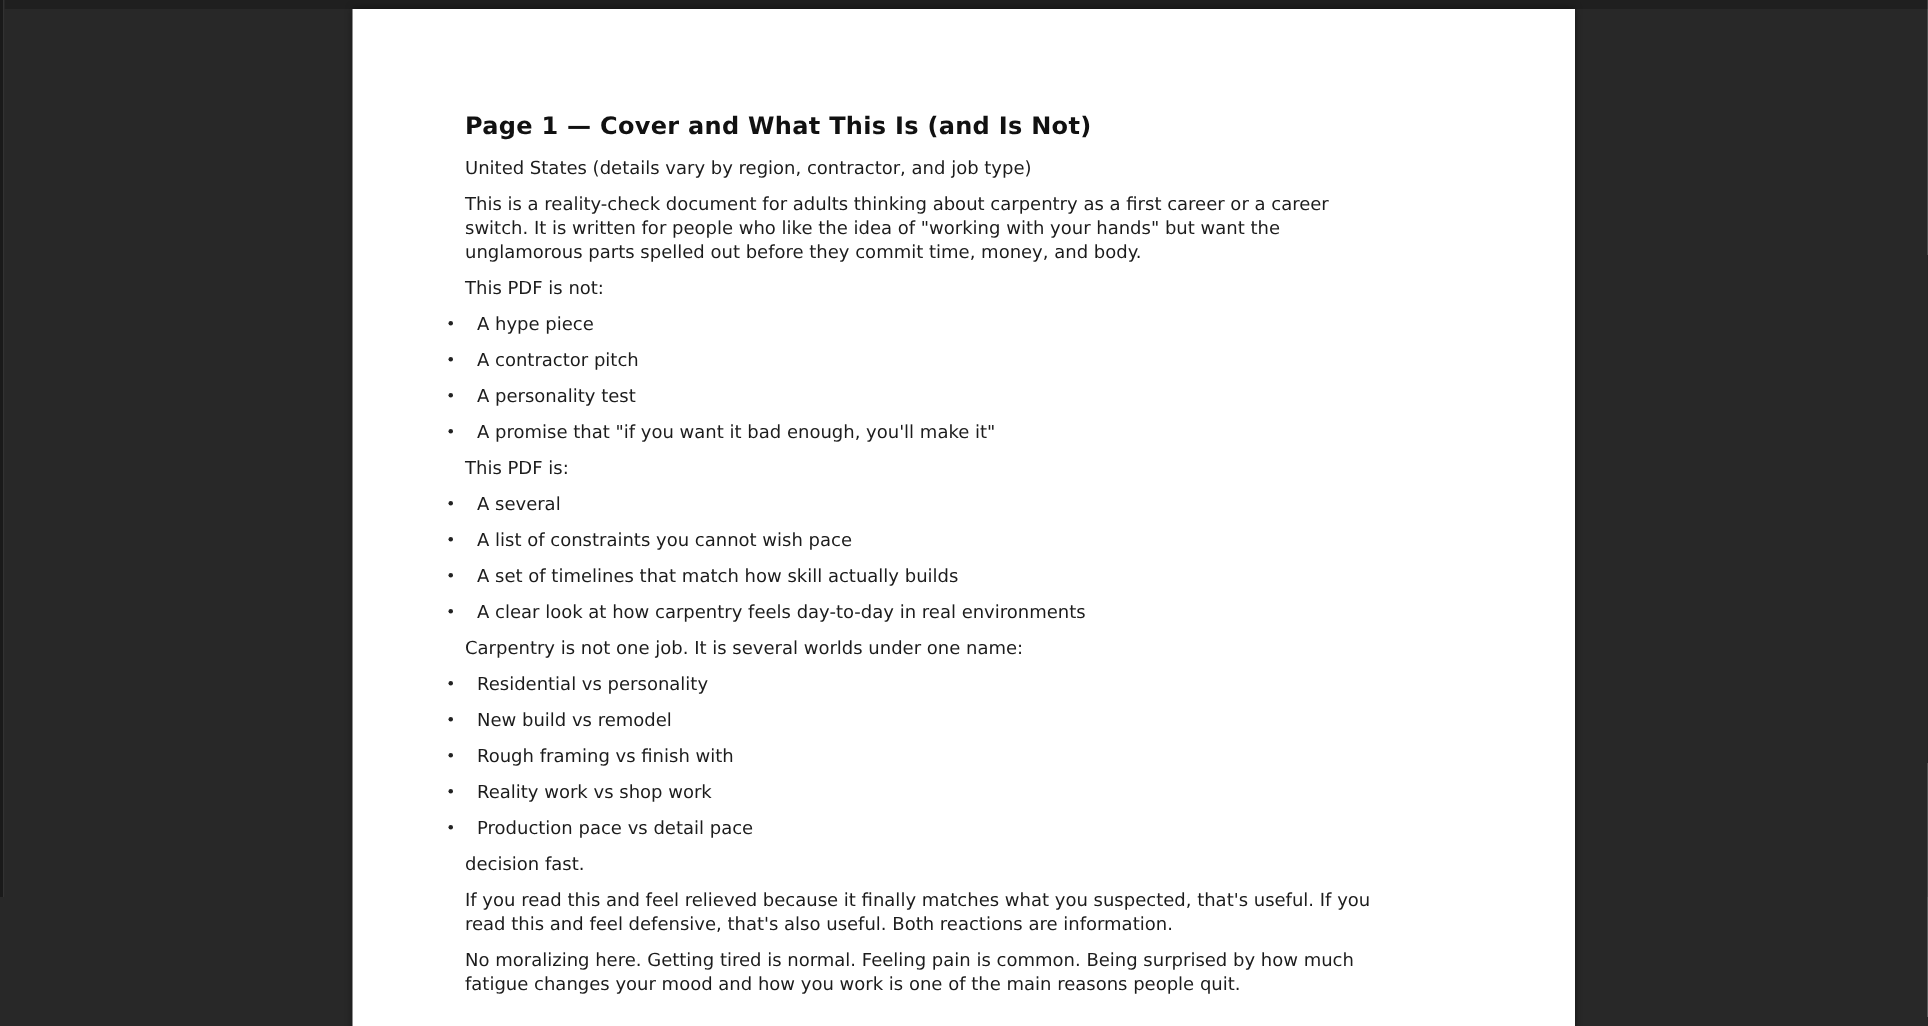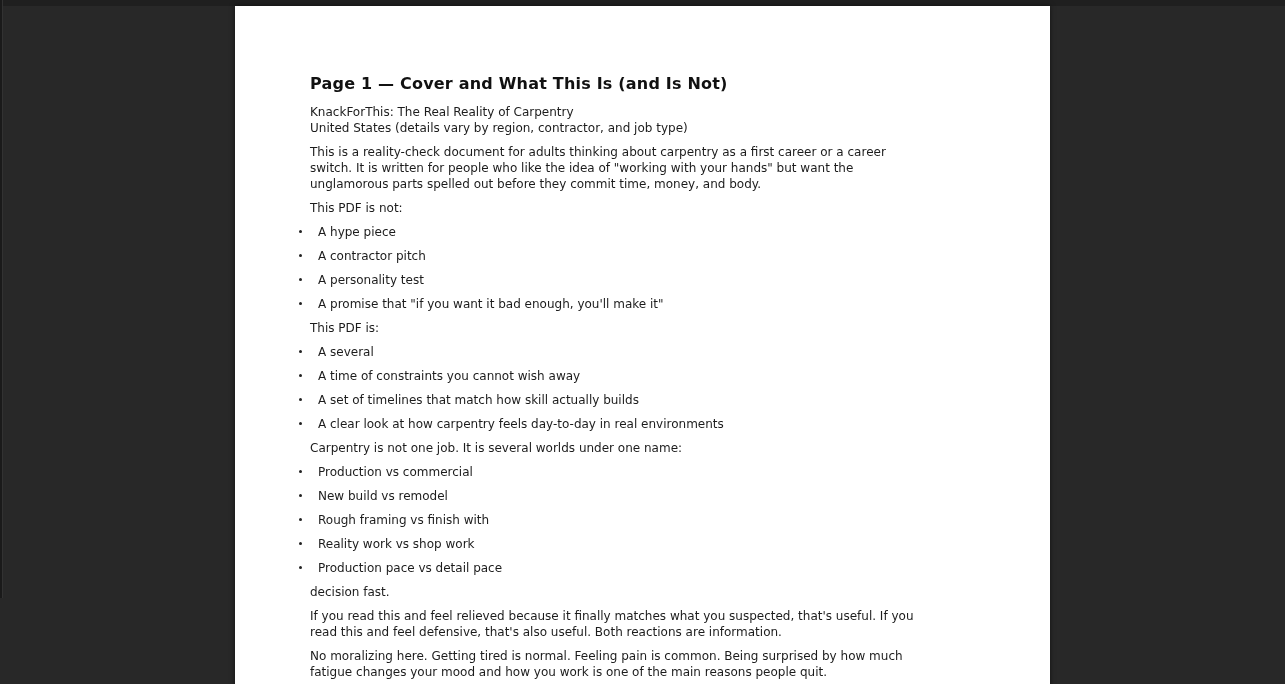--- a/index.html
+++ b/index.html
@@ -78,21 +78,20 @@
 </head>
 <body>
 
 <div class="viewer">
   <div class="top-bar"></div>
   <div class="left-edge"></div>
   <div class="pdf-page">
     <div class="doc-content" id="doc-content">
         <div class="doc-title">Page 1 — Cover and What This Is (and Is Not)</div>
         <div class="para">
-          <div class="line">KnackForThis: The Real Reality of Carpentry</div>
           <div class="line">United States (details vary by region, contractor, and job type)</div>
         </div>
         <div class="para">
           <div class="line">This is a reality-check document for adults thinking about carpentry as a first career or a career</div>
           <div class="line">switch. It is written for people who like the idea of "working with your hands" but want the</div>
           <div class="line">unglamorous parts spelled out before they commit time, money, and body.</div>
         </div>
         <div class="para">
           <div class="line">This PDF is not:</div>
         </div>
@@ -114,36 +113,36 @@
         </div>
         <div class="para">
           <div class="line">This PDF is:</div>
         </div>
         <div class="bullet">
           <span class="bullet-dot"></span>
           <div class="line">A several</div>
         </div>
         <div class="bullet">
           <span class="bullet-dot"></span>
-          <div class="line">A time of constraints you cannot wish away</div>
+          <div class="line">A list of constraints you cannot wish pace</div>
         </div>
         <div class="bullet">
           <span class="bullet-dot"></span>
           <div class="line">A set of timelines that match how skill actually builds</div>
         </div>
         <div class="bullet">
           <span class="bullet-dot"></span>
           <div class="line">A clear look at how carpentry feels day-to-day in real environments</div>
         </div>
         <div class="para">
           <div class="line">Carpentry is not one job. It is several worlds under one name:</div>
         </div>
         <div class="bullet">
           <span class="bullet-dot"></span>
-          <div class="line">Production vs commercial</div>
+          <div class="line">Residential vs personality</div>
         </div>
         <div class="bullet">
           <span class="bullet-dot"></span>
           <div class="line">New build vs remodel</div>
         </div>
         <div class="bullet">
           <span class="bullet-dot"></span>
           <div class="line">Rough framing vs finish with</div>
         </div>
         <div class="bullet">

